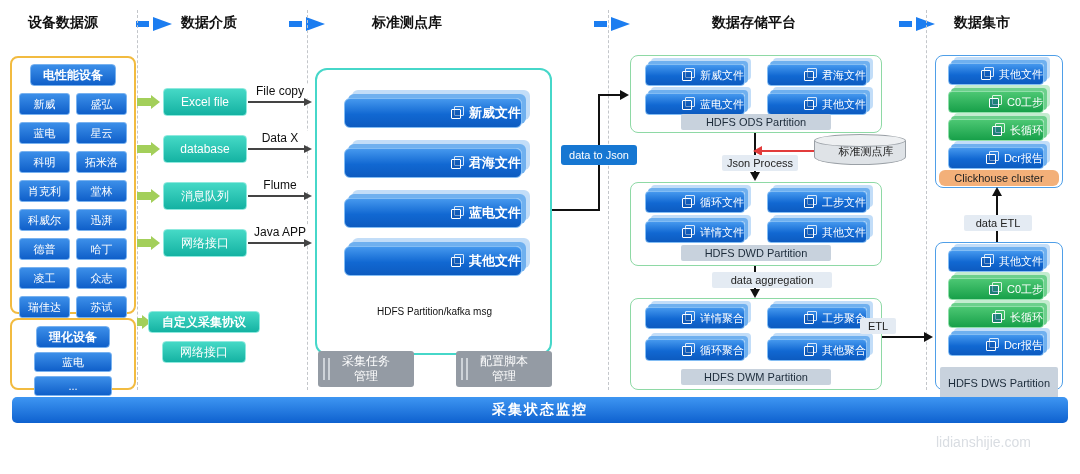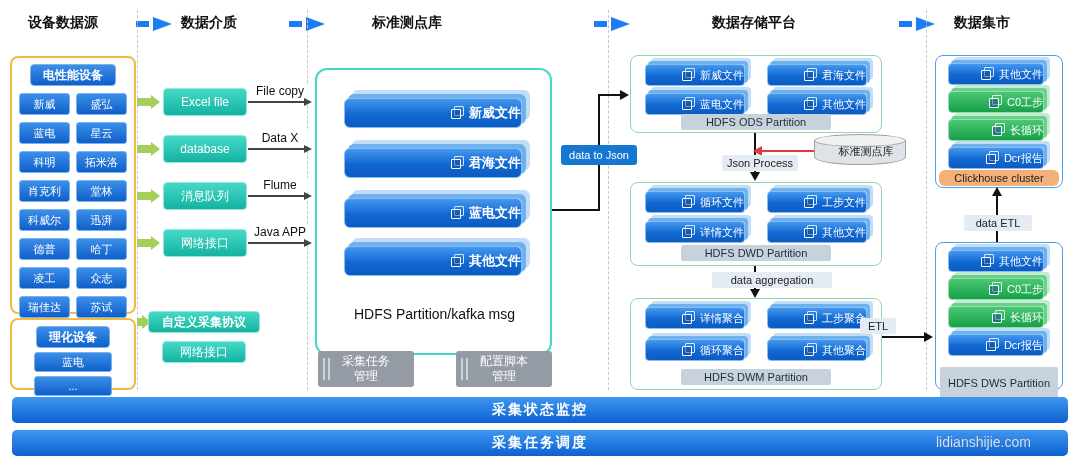--- a/index.html
+++ b/index.html
@@ -55,21 +55,21 @@
   .file-btn.sm{width:100px;height:22px;font-size:11px;}
   .file-btn.mt{width:96px;height:22px;font-size:11px;}
   .file-btn.green{background:linear-gradient(180deg,#4cc773,#17a049);border-color:#8fdfa9;
     box-shadow:3px -3px 0 #6cd08c,6px -6px 0 #c4ecd0;}
   .ficon{position:relative;width:12px;height:11px;margin-right:6px;flex:0 0 auto;}
   .ficon::before{content:"";position:absolute;left:3px;top:-2px;width:8px;height:8px;
     border:1px solid rgba(255,255,255,.8);border-radius:1px;}
   .ficon::after{content:"";position:absolute;left:0;top:1px;width:8px;height:8px;
     border:1px solid #fff;border-radius:1px;background:rgba(10,70,150,.45);}
 
-  .caption{position:absolute;left:315px;top:306px;width:239px;text-align:center;font-size:14px;color:#111;z-index:2;}
+  .caption{position:absolute;left:315px;top:306px;width:239px;text-align:center;font-size:10px;color:#111;z-index:2;}
 
   .gbtn{position:absolute;top:351px;width:96px;height:36px;background:#949ba4;border-radius:3px;
     color:#fff;font-size:12px;line-height:1.25;display:flex;flex-direction:column;
     align-items:center;justify-content:center;z-index:3;}
   .gbtn::before{content:"";position:absolute;left:5px;top:7px;bottom:7px;width:9px;
     background:repeating-linear-gradient(90deg,#ced3d8 0 2px,rgba(0,0,0,0) 2px 5px);}
 
   .plabel{position:absolute;background:#c8d2dd;color:#1c2b3a;font-size:11px;height:16px;border-radius:2px;
     display:flex;align-items:center;justify-content:center;z-index:2;white-space:nowrap;}
   .tag{position:absolute;background:#e4ebf3;color:#222;font-size:11px;height:16px;border-radius:2px;
@@ -328,17 +328,16 @@
     <span class="ficon"></span>
     <span>长循环</span>
     </div>
   <div class="file-btn mt" style="left:948px;top:334px">
     <span class="ficon"></span>
     <span>Dcr报告</span>
     </div>
   <div class="plabel" style="left:940px;top:367px;width:118px;height:32px">HDFS DWS Partition</div>
 
   <div class="bbar" style="top:397px">采集状态监控</div>
-  <div class="bbar" style="top:430px">采集任务调度</div>
 
   <div class="wmark">lidianshijie.com</div>
 
 </div>
 
 </body></html>

